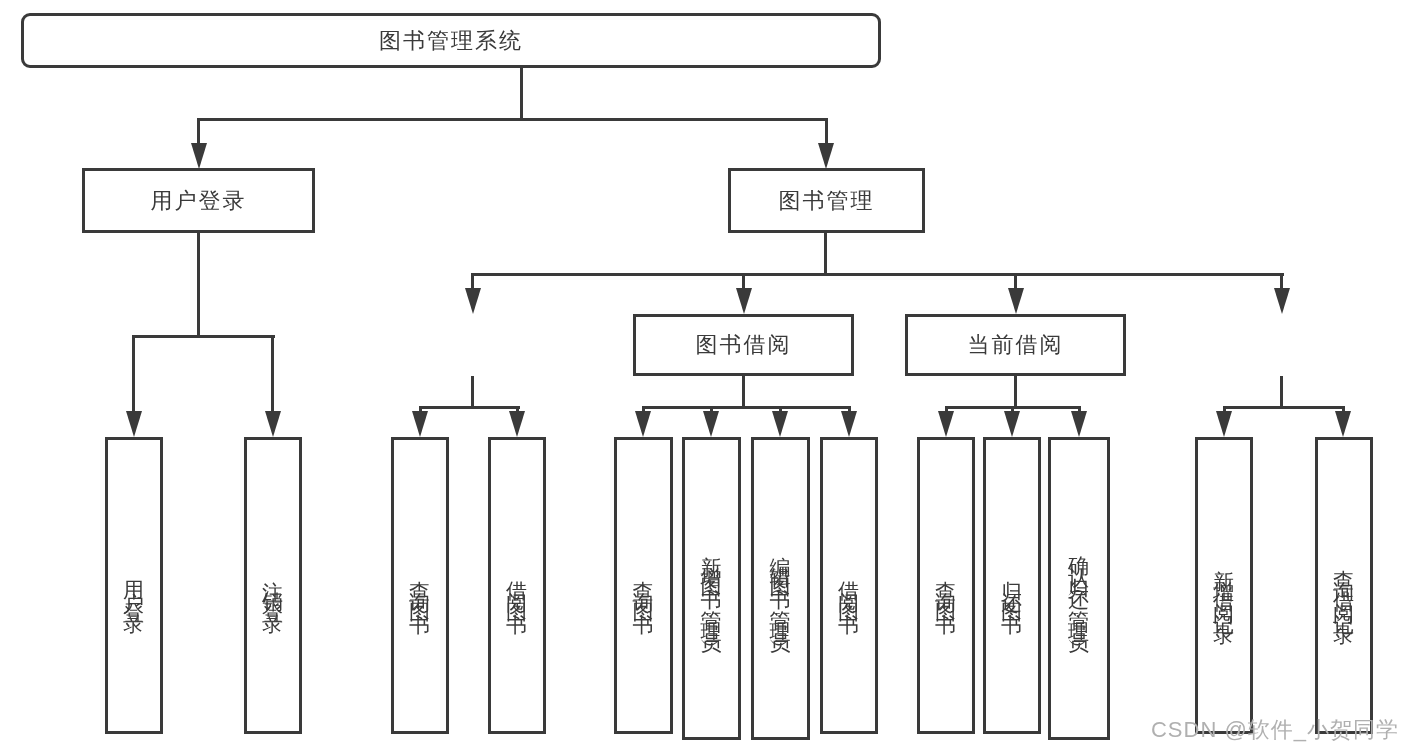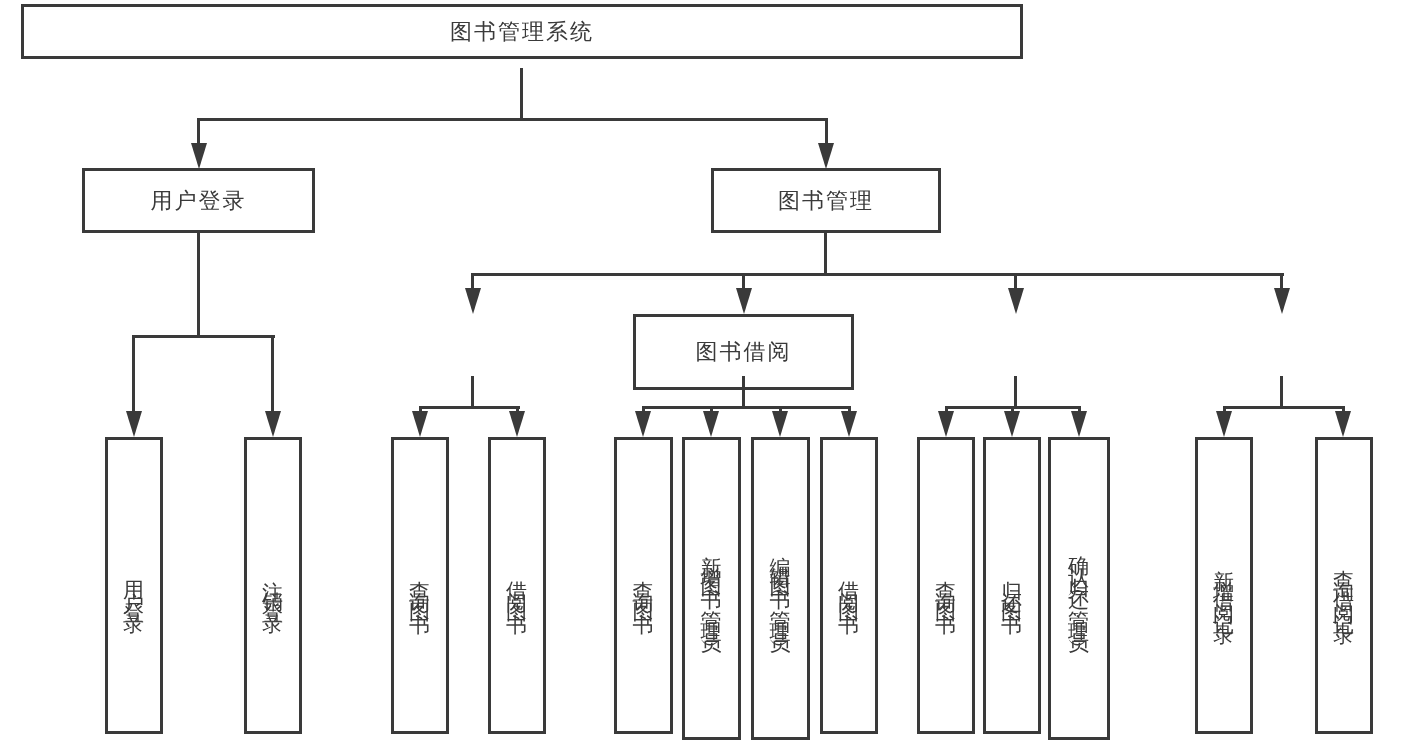--- a/index.html
+++ b/index.html
@@ -51,35 +51,35 @@
     color:#b0b0b0;
     letter-spacing:1px;
     z-index:5;
   }
 </style>
 </head>
 <body>
 
 <div id="canvas">
 
-  <div class="hbox" style="left:21px;top:4px;width:1002px;height:55px;">
+  <div class="hbox" style="left:21px;top:13px;width:860px;height:55px;border-radius:9px;">
     <span>图书管理系统</span>
   </div>
 
   <div class="vline" style="left:520px;top:68px;height:52px;"></div>
   <div class="hline" style="left:197px;top:118px;width:631px;"></div>
   <div class="vline" style="left:197px;top:118px;height:28px;"></div>
   <div class="arrow" style="left:191px;top:143px;"></div>
   <div class="vline" style="left:825px;top:118px;height:28px;"></div>
   <div class="arrow" style="left:818px;top:143px;"></div>
 
   <div class="hbox" style="left:82px;top:168px;width:233px;height:65px;">
     <span>用户登录</span>
   </div>
-  <div class="hbox" style="left:711px;top:168px;width:230px;height:65px;">
+  <div class="hbox" style="left:728px;top:168px;width:197px;height:65px;">
     <span>图书管理</span>
   </div>
 
   <div class="vline" style="left:197px;top:233px;height:104px;"></div>
   <div class="hline" style="left:132px;top:335px;width:143px;"></div>
   <div class="vline" style="left:132px;top:335px;height:78px;"></div>
   <div class="arrow" style="left:126px;top:411px;"></div>
   <div class="vline" style="left:271px;top:335px;height:78px;"></div>
   <div class="arrow" style="left:265px;top:411px;"></div>
 
@@ -87,22 +87,25 @@
   <div class="hline" style="left:471px;top:273px;width:813px;"></div>
   <div class="vline" style="left:471px;top:273px;height:17px;"></div>
   <div class="arrow" style="left:465px;top:288px;"></div>
   <div class="vline" style="left:742px;top:273px;height:17px;"></div>
   <div class="arrow" style="left:736px;top:288px;"></div>
   <div class="vline" style="left:1014px;top:273px;height:17px;"></div>
   <div class="arrow" style="left:1008px;top:288px;"></div>
   <div class="vline" style="left:1280px;top:273px;height:17px;"></div>
   <div class="arrow" style="left:1274px;top:288px;"></div>
 
-  <div class="hbox" style="left:633px;top:314px;width:221px;height:76px;">
+  <div class="hbox" style="left:633px;top:314px;width:221px;height:62px;">
     <span>图书借阅</span>
+  </div>
+  <div class="hbox" style="left:905px;top:314px;width:221px;height:62px;">
+    <span>当前借阅</span>
   </div>
 
   <div class="vline" style="left:471px;top:376px;height:32px;"></div>
   <div class="hline" style="left:419px;top:406px;width:101px;"></div>
   <div class="vline" style="left:419px;top:406px;height:8px;"></div>
   <div class="arrow" style="left:412px;top:411px;"></div>
   <div class="vline" style="left:516px;top:406px;height:8px;"></div>
   <div class="arrow" style="left:509px;top:411px;"></div>
 
   <div class="vline" style="left:742px;top:376px;height:32px;"></div>
@@ -169,14 +172,15 @@
     <span class="vtext">确认归还（管理员）</span>
   </div>
 
   <div class="vbox" style="left:1195px;top:437px;width:58px;height:297px;">
     <span class="vtext">新增借阅记录</span>
   </div>
   <div class="vbox" style="left:1315px;top:437px;width:58px;height:297px;">
     <span class="vtext">查询借阅记录</span>
   </div>
 
+  <div class="watermark">CSDN @软件_小贺同学</div>
 
 </div>
 
 </body></html>

